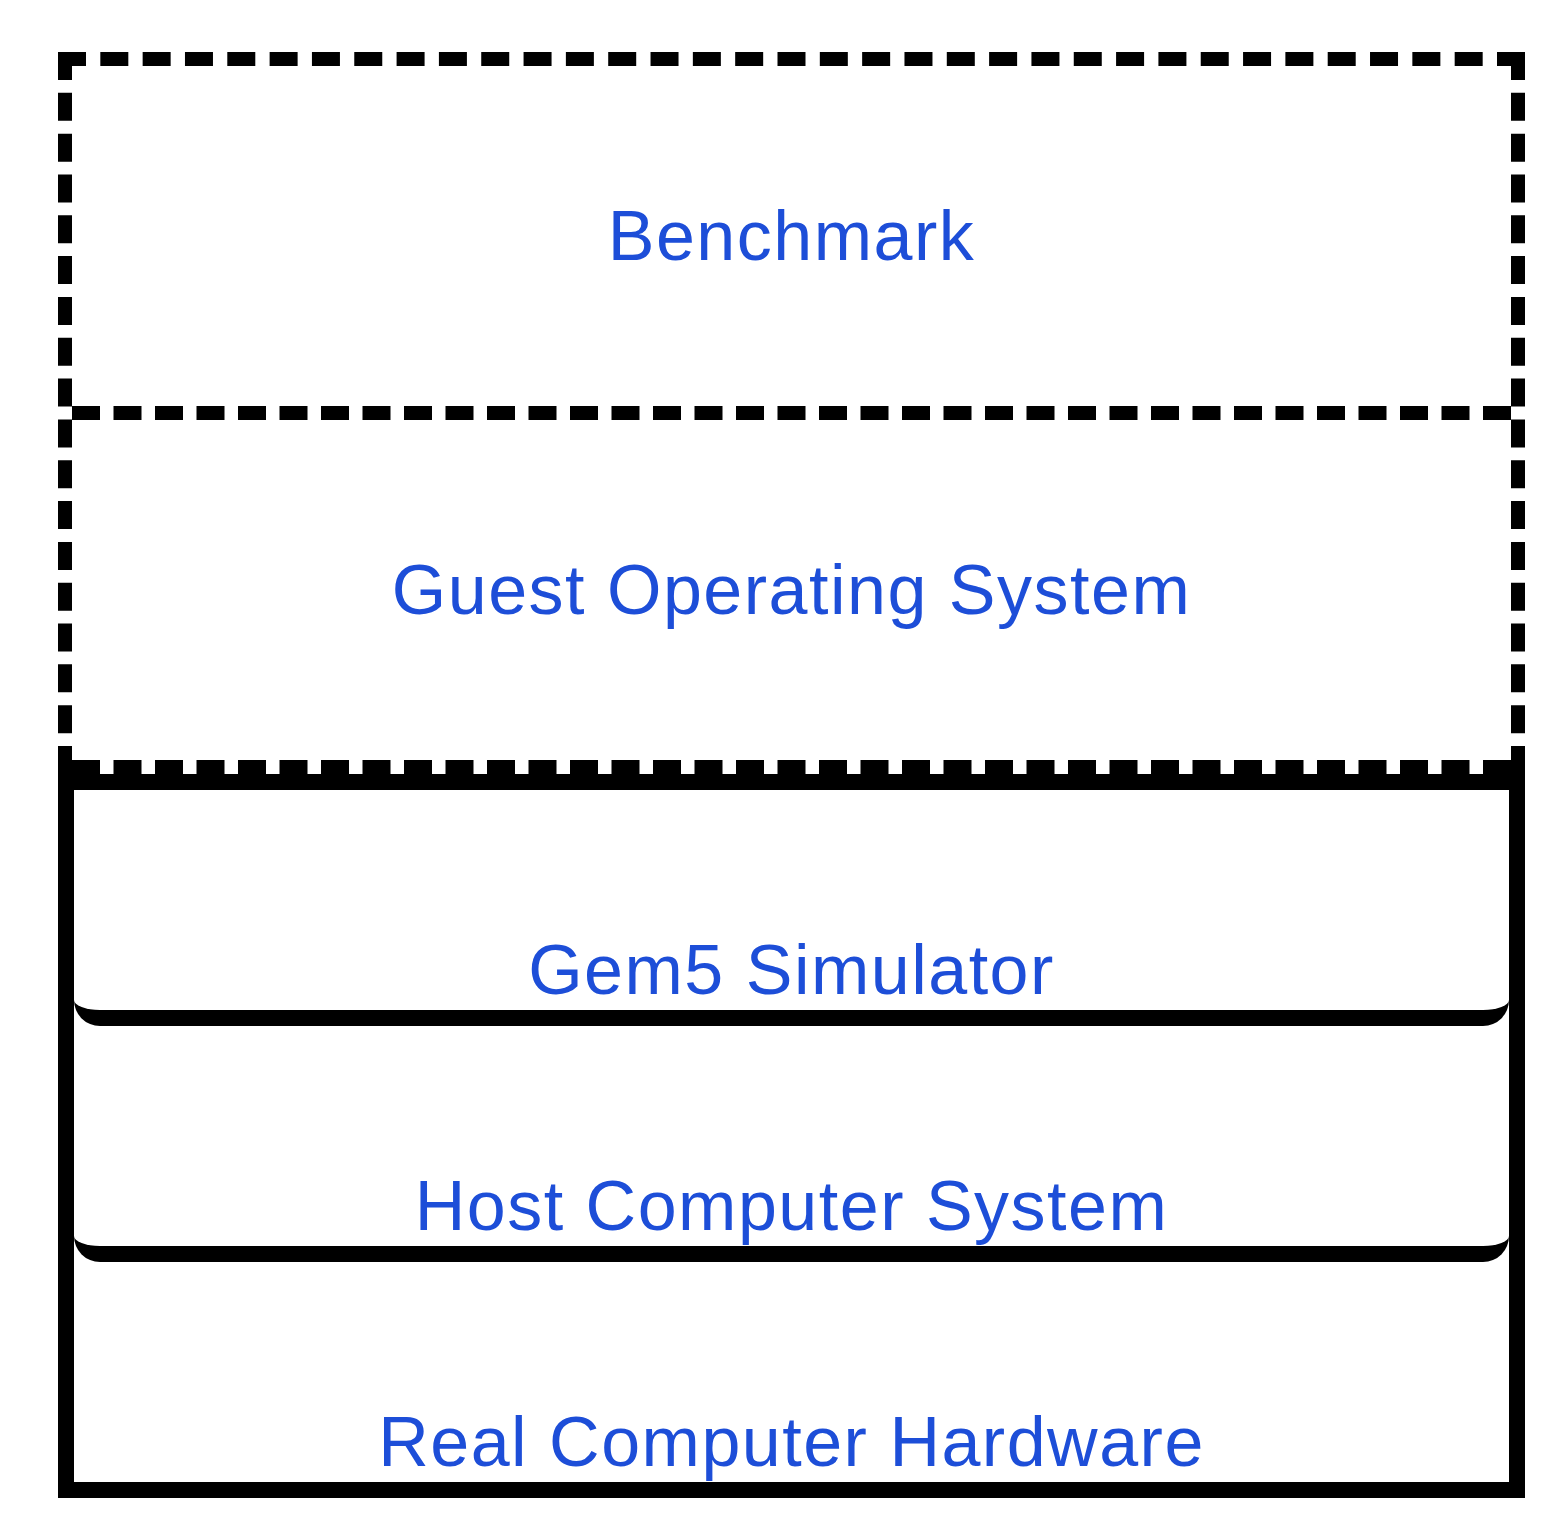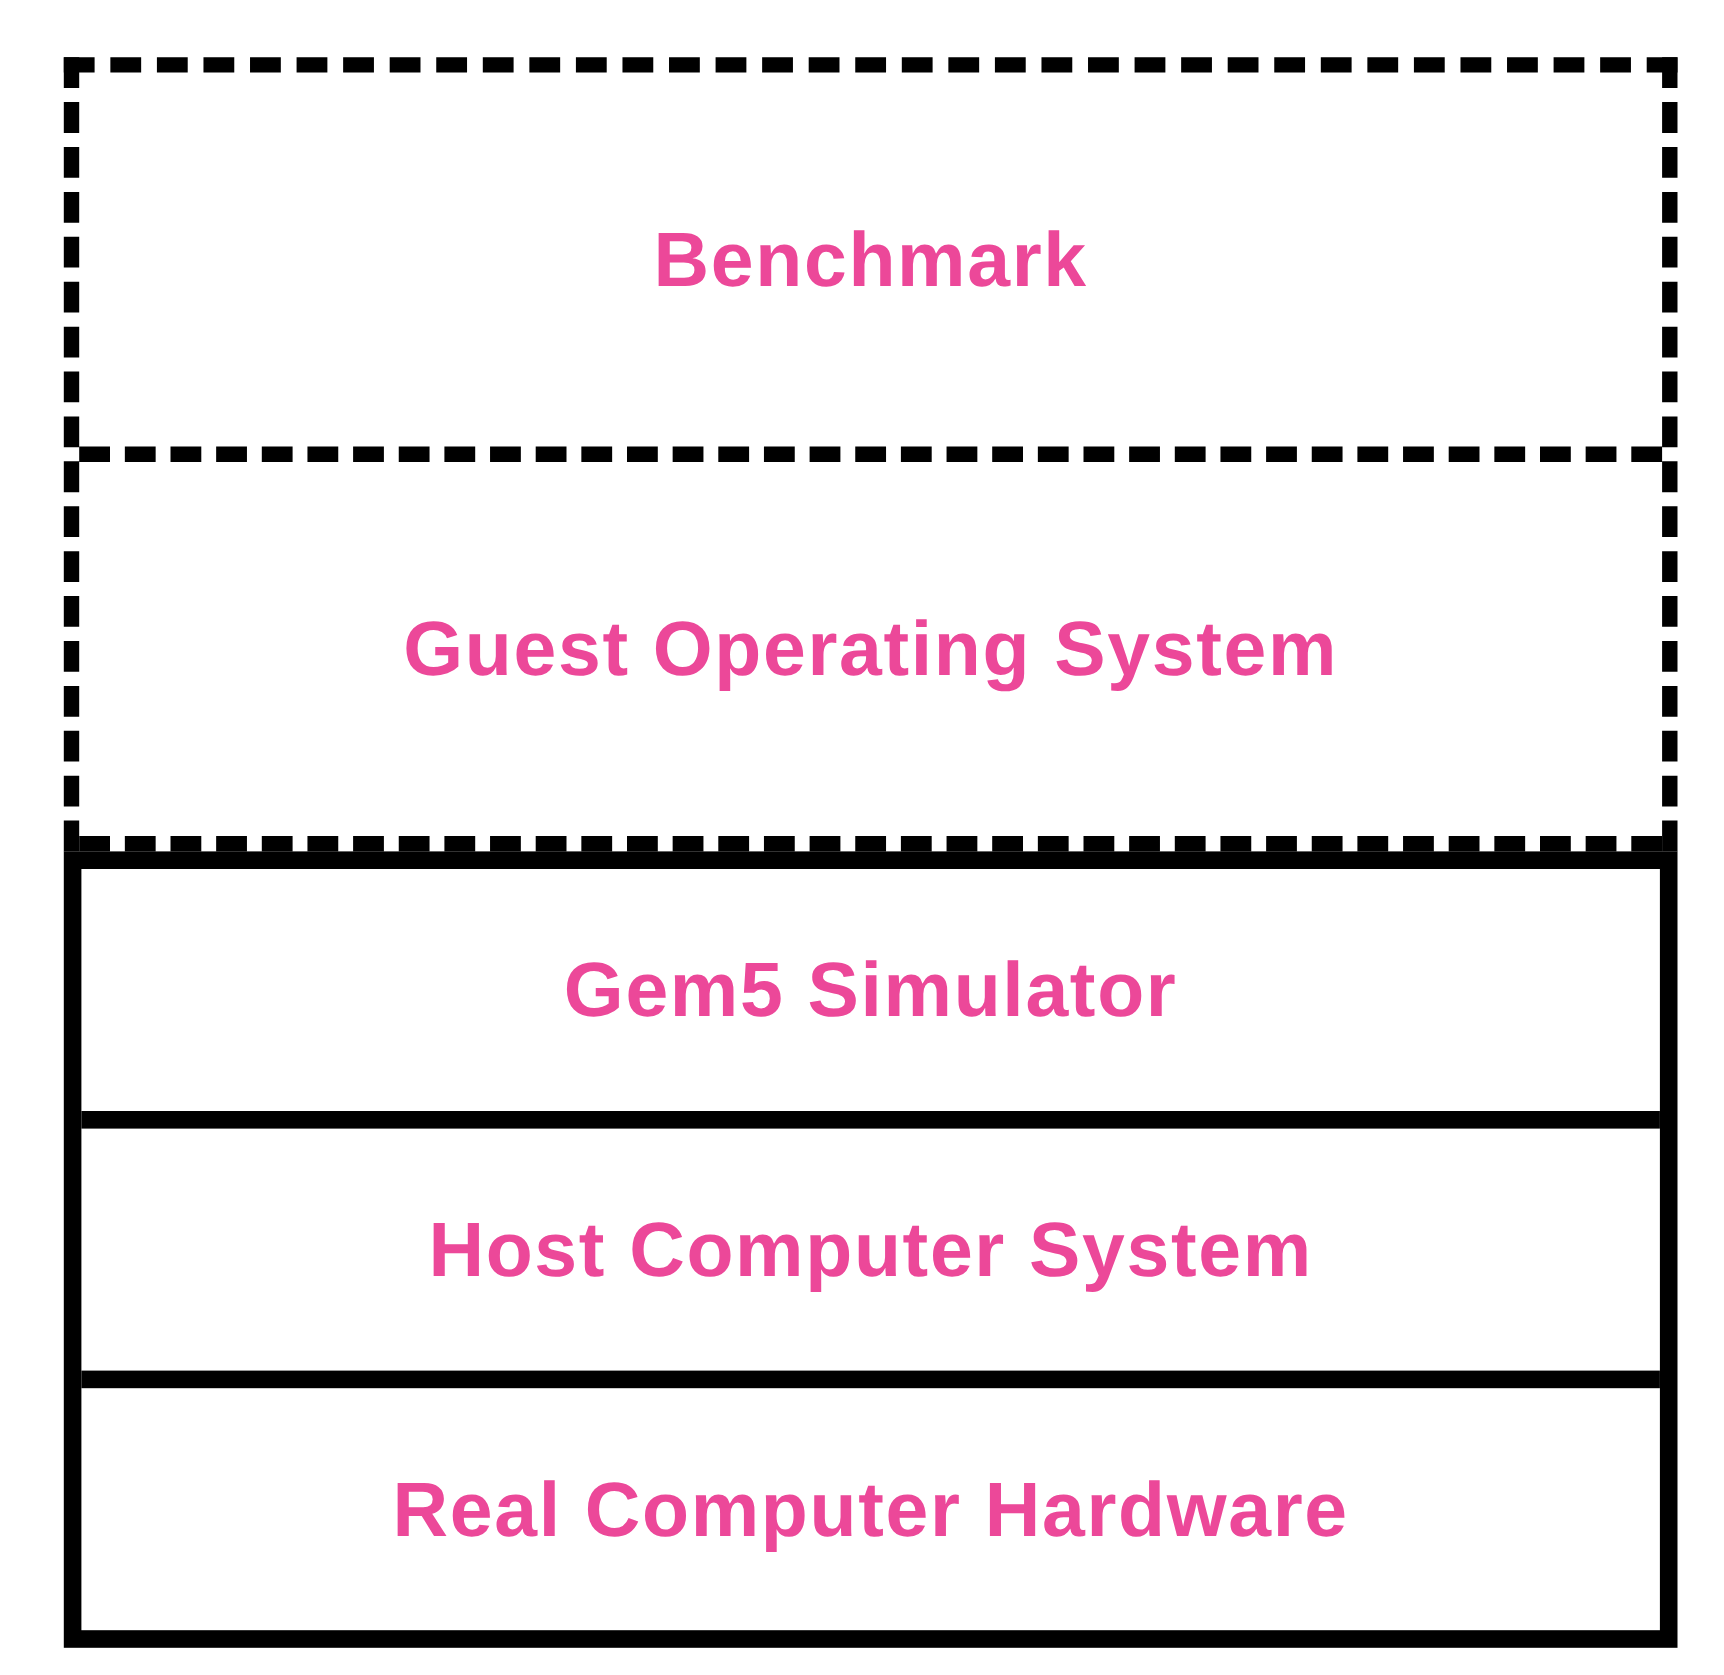--- a/index.html
+++ b/index.html
@@ -43,31 +43,32 @@
     box-sizing: border-box;
     width: 100%;
     height: 724px;
     border: 16px solid #000000;
     display: flex;
     flex-direction: column;
   }
   .solid-stack .layer {
     flex: 1 1 0;
     display: flex;
-    align-items: center;
+    align-items: flex-end;
     justify-content: center;
+    border-radius: 26px;
   }
   .solid-stack .layer.sep {
     border-bottom: 16px solid #000000;
   }
   .layer-label {
     font-size: 70px;
-    font-weight: 700;
+    font-weight: 400;
     letter-spacing: 1.5px;
-    color: #ec4899;
+    color: #1d4ed8;
     white-space: nowrap;
   }
 </style>
 </head>
 <body>
 
 <div class="canvas">
   <div class="stack-diagram">
 
     <div class="dashed-stack">

